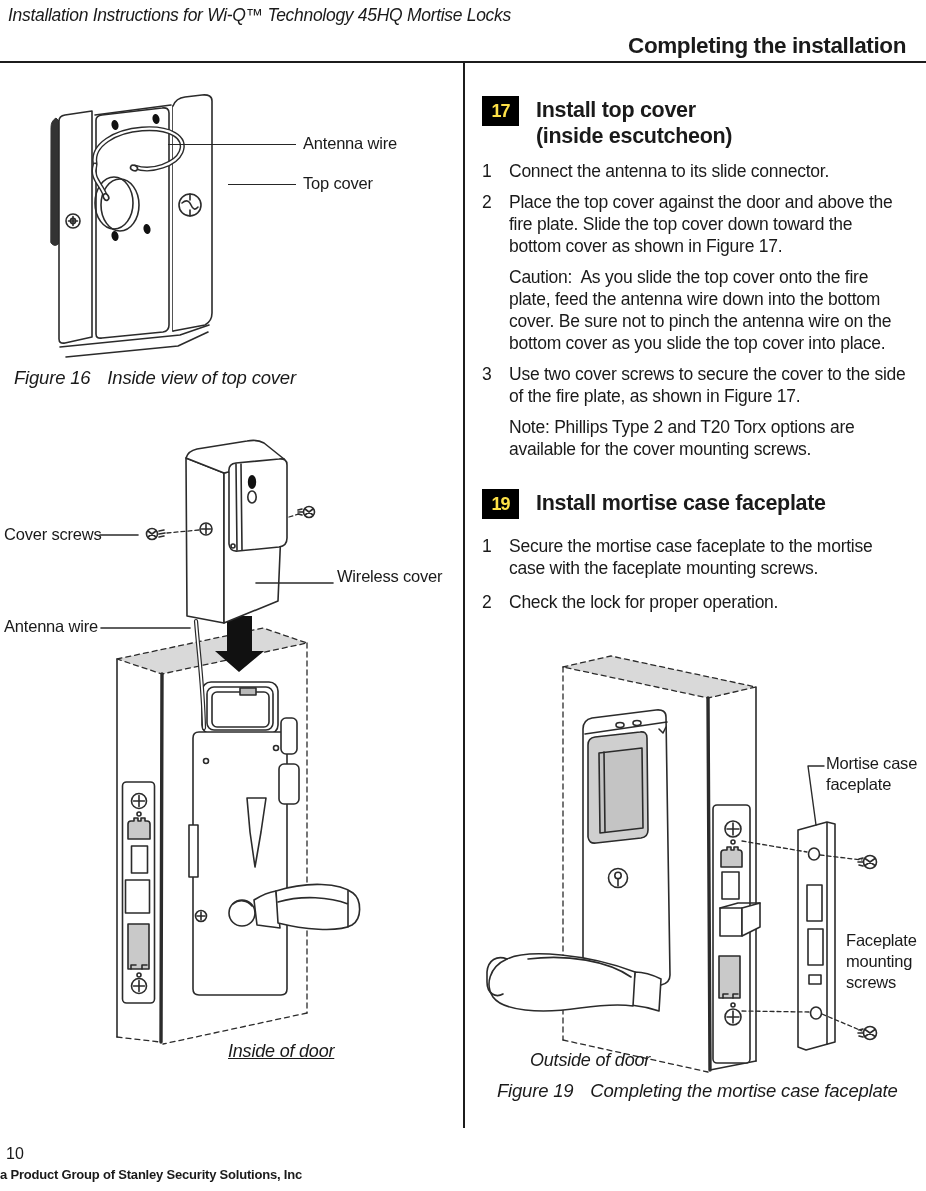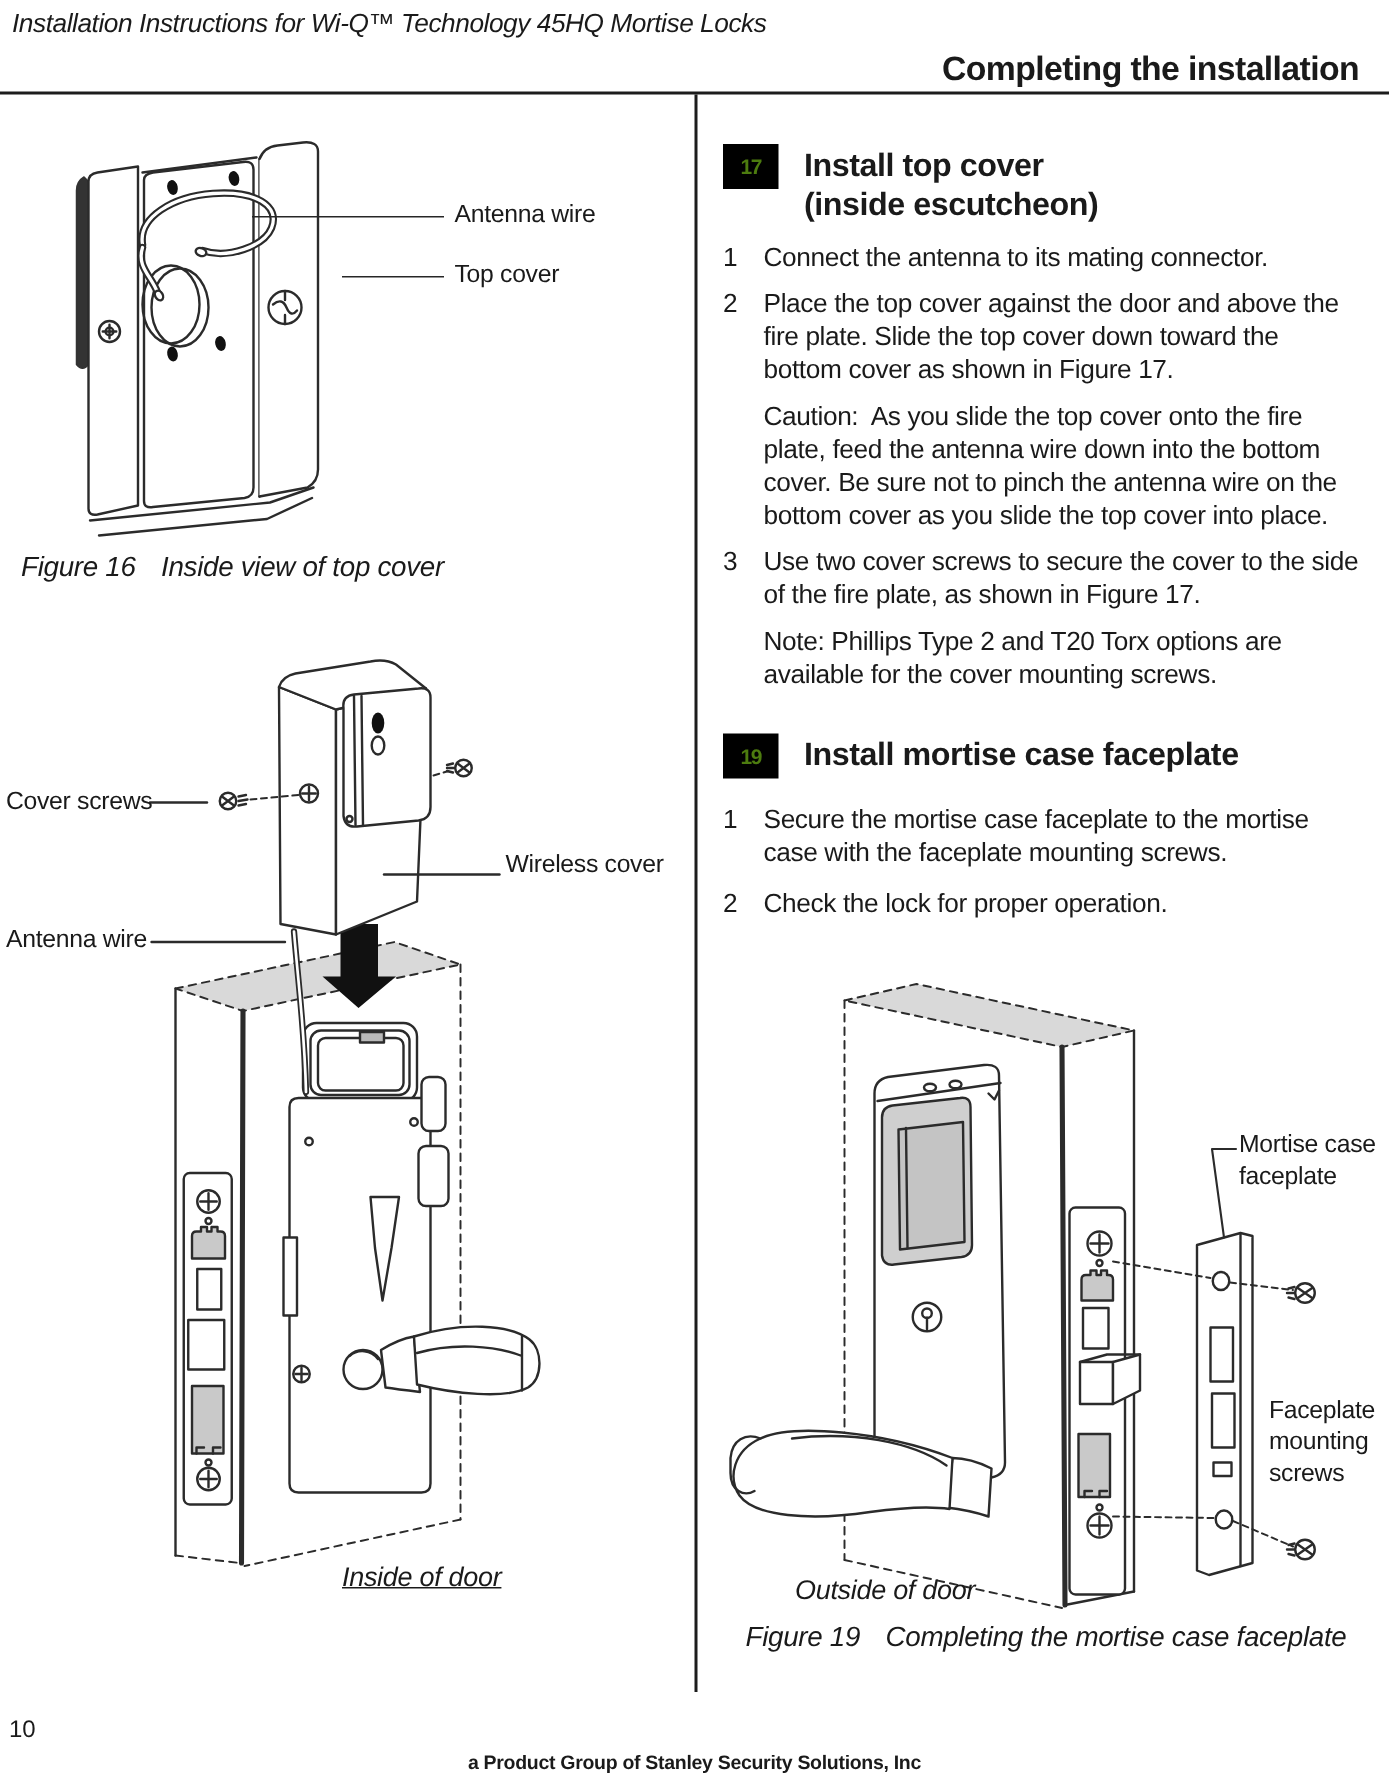--- a/index.html
+++ b/index.html
@@ -8,40 +8,40 @@
     font-family:"Liberation Sans", sans-serif; color:#1a1a1a; overflow:hidden;
     margin:0 auto;
   }
   .abs{position:absolute;}
   .doc-title{left:8px; top:5px; font-size:17.5px; font-style:italic; letter-spacing:-0.3px; white-space:nowrap;}
   .section-title{right:20px; top:33px; font-size:22.5px; font-weight:bold; letter-spacing:-0.4px; white-space:nowrap;}
   .hrule{left:0; top:61px; width:926px; height:2.4px; background:#1c1c1c;}
   .vrule{left:463px; top:63px; width:1.6px; height:1065px; background:#1c1c1c;}
 
   .step-head{display:flex; gap:17px; align-items:flex-start;}
-  .badge{width:37px; height:30px; background:#000; color:#4d7c0f; font-weight:bold; font-size:14px;
+  .badge{width:37px; height:30px; background:#000; color:#fde047; font-weight:bold; font-size:18px;
          display:flex; align-items:center; justify-content:center; letter-spacing:-1px; flex:none;}
   .step-title{font-size:21.5px; font-weight:bold; line-height:26px; white-space:pre-line; letter-spacing:-0.3px; margin-top:1px;}
 
   .plist{width:426px; font-size:17.5px; line-height:22px; letter-spacing:-0.25px;}
   .li{display:flex; margin-bottom:9px;}
   .li-num{width:27px; flex:none;}
   .li-txt{flex:1; white-space:pre-wrap;}
 
   .fig-label{font-size:16.5px; letter-spacing:-0.2px; line-height:21px; white-space:nowrap;}
   .fig-label.wrap{white-space:normal;}
   .fig-label.ital{font-style:italic; font-size:18px;}
   .leader{height:0; border-top:1.6px solid #262626;}
 
   .caption{display:flex; font-style:italic; font-size:18.5px; letter-spacing:-0.2px; white-space:nowrap;}
   .cap-num{margin-right:17px;}
 
   .footer-page{left:6px; top:1145px; font-size:16px;}
   .footer-company{left:0; top:1142px; width:926px; text-align:center; font-size:19px; font-weight:bold; letter-spacing:-0.3px;}
-  .footer-sub{left:0; top:1167px; width:926px; text-align:center; font-size:13px; font-weight:600; letter-spacing:-0.2px;}
+  .footer-sub{left:0; top:1167px; width:926px; text-align:left; font-size:13px; font-weight:600; letter-spacing:-0.2px;}
   svg{display:block;}
 </style>
 </head>
 <body>
 
 <div class="page">
 
   <div class="abs doc-title">Installation Instructions for Wi-Q™ Technology 45HQ Mortise Locks</div>
   <div class="abs section-title">Completing the installation</div>
   <div class="abs hrule"></div>
@@ -260,21 +260,21 @@
 
   <div class="abs step-head" style="left:482px;top:96px;">
     <div class="badge">17</div>
     <div class="step-title">Install top cover
 (inside escutcheon)</div>
   </div>
 
   <div class="abs plist" style="left:482px;top:160px;">
     <div class="li">
       <span class="li-num">1</span>
-      <span class="li-txt">Connect the antenna to its mating connector.</span>
+      <span class="li-txt">Connect the antenna to its slide connector.</span>
     </div>
     <div class="li">
       <span class="li-num">2</span>
       <span class="li-txt">Place the top cover against the door and above the fire plate. Slide the top cover down toward the bottom cover as shown in Figure 17.</span>
     </div>
     <div class="li">
       <span class="li-num"></span>
       <span class="li-txt">Caution:  As you slide the top cover onto the fire plate, feed the antenna wire down into the bottom cover. Be sure not to pinch the antenna wire on the bottom cover as you slide the top cover into place.</span>
     </div>
     <div class="li">

